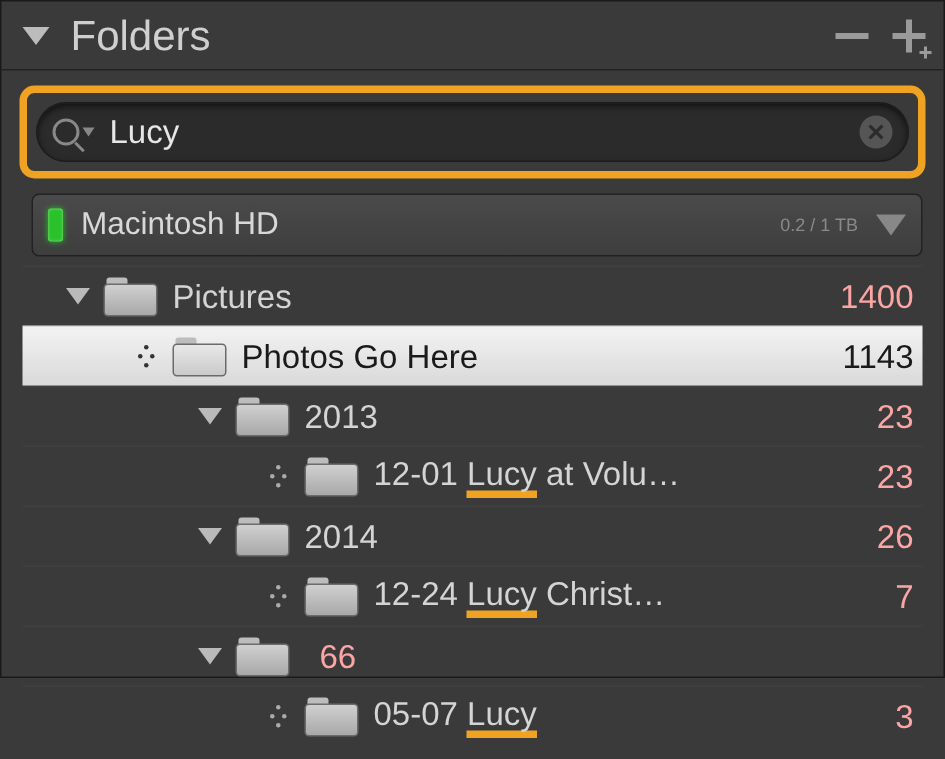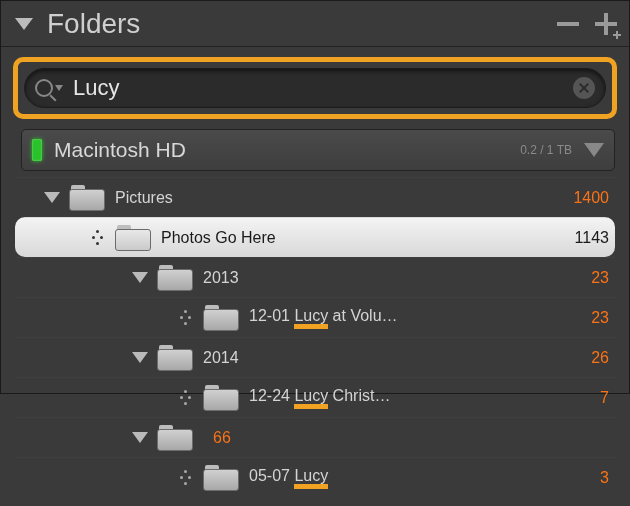--- a/index.html
+++ b/index.html
@@ -6,21 +6,21 @@
   html, body { width: 630px; height: 506px; }
   body {
     background: #3a3a3a;
     font-family: "Helvetica Neue", Arial, sans-serif;
     color: #ddd;
     user-select: none;
     overflow: hidden;
   }
   .panel {
     width: 630px;
-    height: 394px;
+    height: 452px;
     background: #3a3a3a;
     border: 1px solid #1a1a1a;
   }
   
   .panel-header {
     height: 46px;
     display: flex;
     align-items: center;
     padding: 0 12px 0 14px;
     border-bottom: 1px solid #222;
@@ -107,21 +107,21 @@
   }
   .vol-name { flex:1; font-size:21px; color:#d8d8d8; }
   .vol-cap { font-size:12px; color:#8a8a8a; margin-right:12px;}
   .vol-menu { width:0;height:0;border-left:10px solid transparent;border-right:10px solid transparent;border-top:14px solid #888;}
 
   
   .tree { margin: 2px 14px 0 14px; }
   .row {
     height: 40px;
     display:flex; align-items:center;
-    font-size: 16px;
+    font-size: 22px;
     color:#d4d4d4;
     border-top: 1px solid rgba(255,255,255,0.03);
   }
   .row .indent { flex: 0 0 auto; }
   .row .toggle {
     width:26px; display:flex; justify-content:center; align-items:center;
   }
   .tri-down {
     width:0;height:0;border-left:8px solid transparent;border-right:8px solid transparent;border-top:11px solid #bababa;
   }
@@ -135,26 +135,26 @@
   .dots span:nth-child(4){left:6px;top:12px;}
 
   .folder {
     width:36px;height:26px;position:relative;margin:0 10px 0 4px;flex:0 0 auto;
   }
   .folder .tab{position:absolute;top:0;left:2px;width:14px;height:6px;background:#bdbdbd;border-radius:2px 2px 0 0;}
   .folder .body{position:absolute;top:4px;left:0;right:0;bottom:0;background:linear-gradient(#d0d0d0,#a8a8a8);border:1px solid #6b6b6b;border-radius:3px;}
   .folder.sel .body{background:linear-gradient(#e8e8e8,#cacaca);}
 
   .label { flex:1; white-space:nowrap; overflow:hidden; text-overflow:ellipsis; position:relative; }
-  .count { padding-left:10px; padding-right:6px; color:#f97316; font-variant-numeric: tabular-nums;}
+  .count { padding-left:10px; padding-right:6px; color:#fca5a5; font-variant-numeric: tabular-nums;}
 
   .row.selected {
     background: linear-gradient(#f3f3f3,#d9d9d9);
     color:#1a1a1a;
-    border-radius:10px;
+    border-radius:0;
   }
   .row.selected .count { color:#1a1a1a; }
   .row.selected .dots span{background:#333;}
 
   
   .hit {
     display:inline-block;
     border-bottom: 5px solid #f0a322;
     padding-bottom: 0px;
     line-height: 1;

